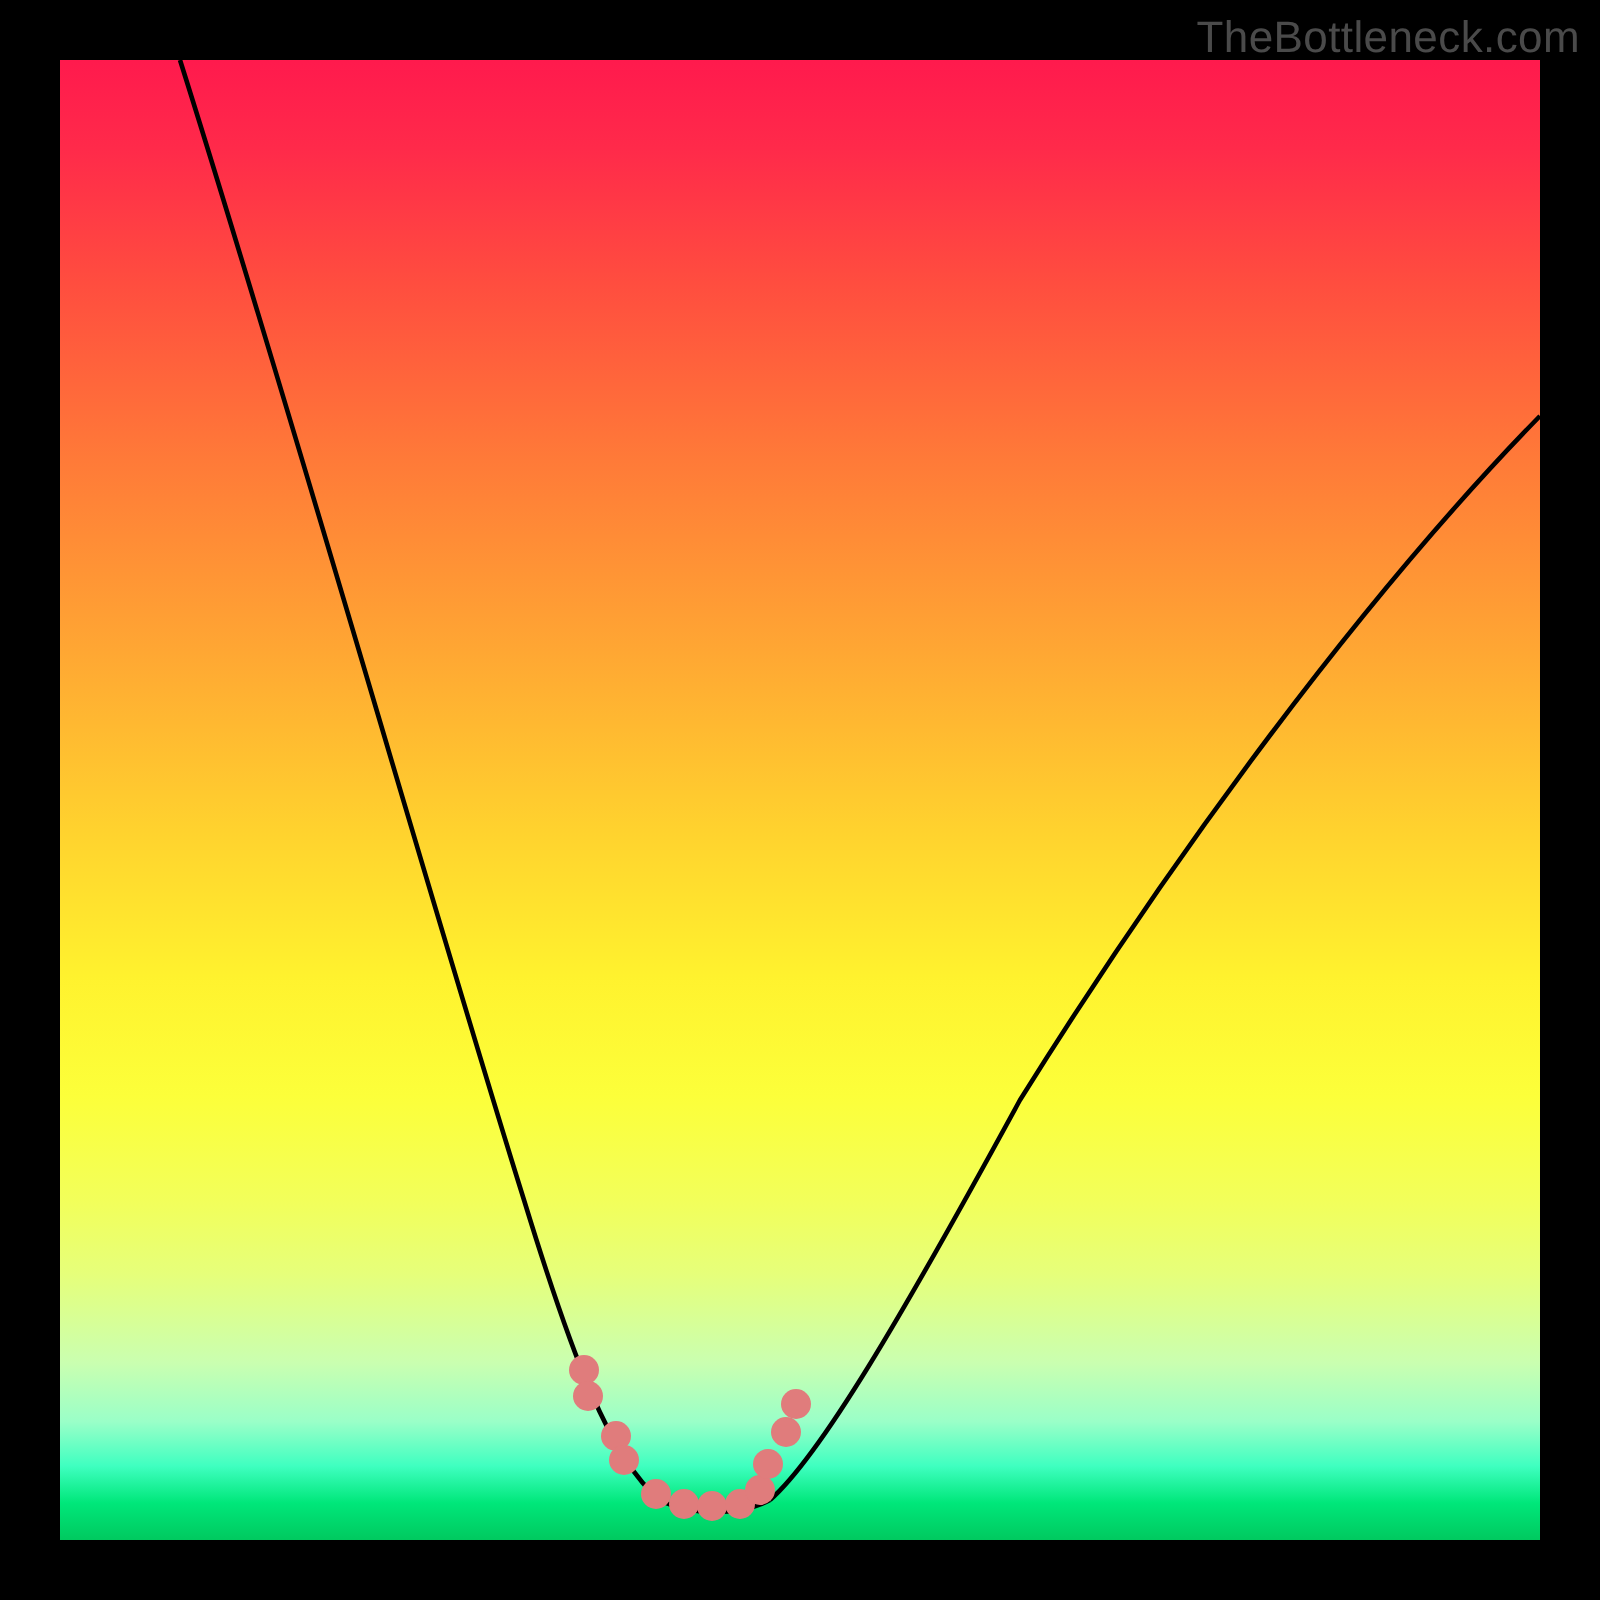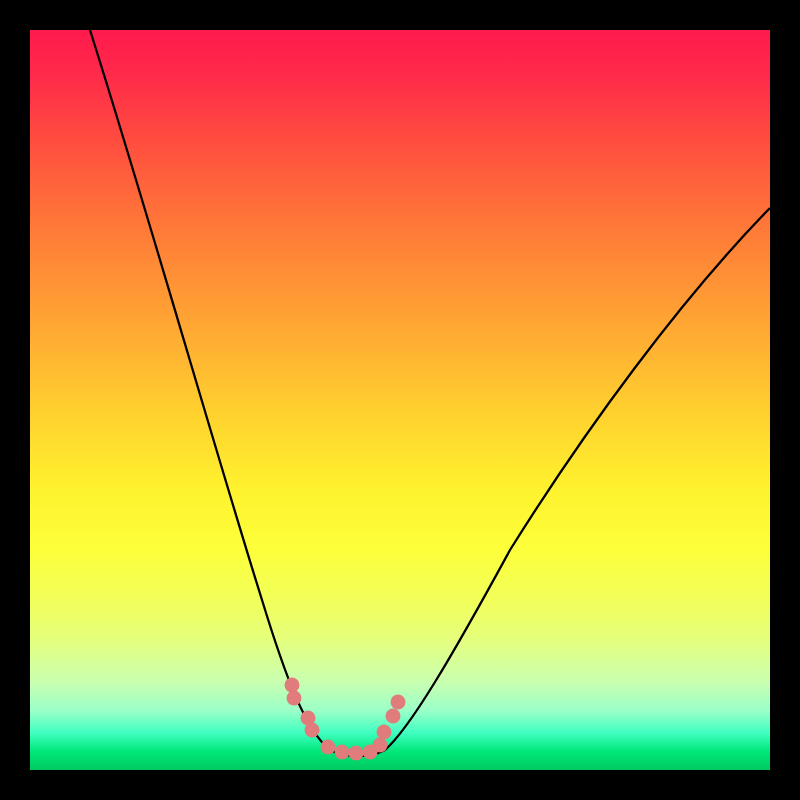--- a/index.html
+++ b/index.html
@@ -93,14 +93,15 @@
         <circle cx="326" cy="723" r="7.5"></circle>
         <circle cx="340" cy="722" r="7.5"></circle>
         <circle cx="350" cy="715" r="7.5"></circle>
         <circle cx="354" cy="702" r="7.5"></circle>
         <circle cx="363" cy="686" r="7.5"></circle>
         <circle cx="368" cy="672" r="7.5"></circle>
       </g>
     </svg>
   </div>
 
+  <div class="watermark">TheBottleneck.com</div>
 
 </div>
 
 </body></html>

